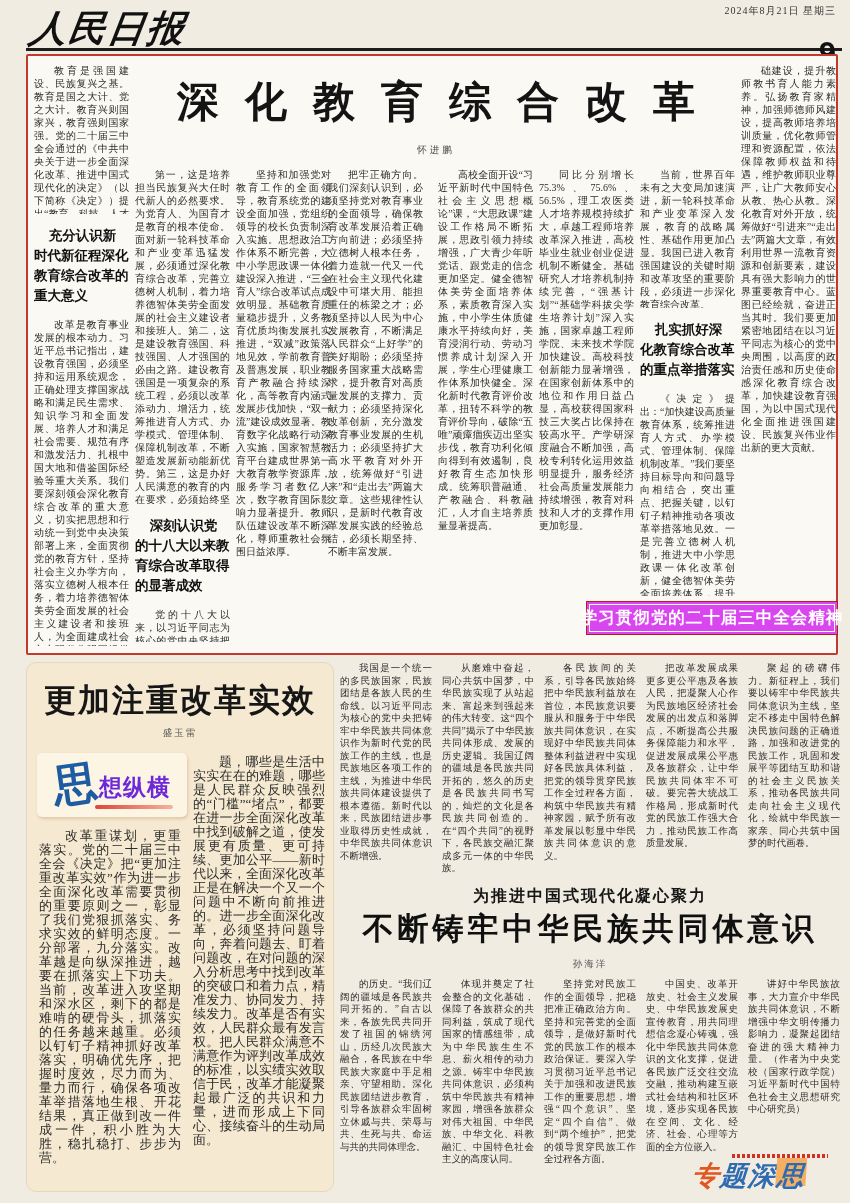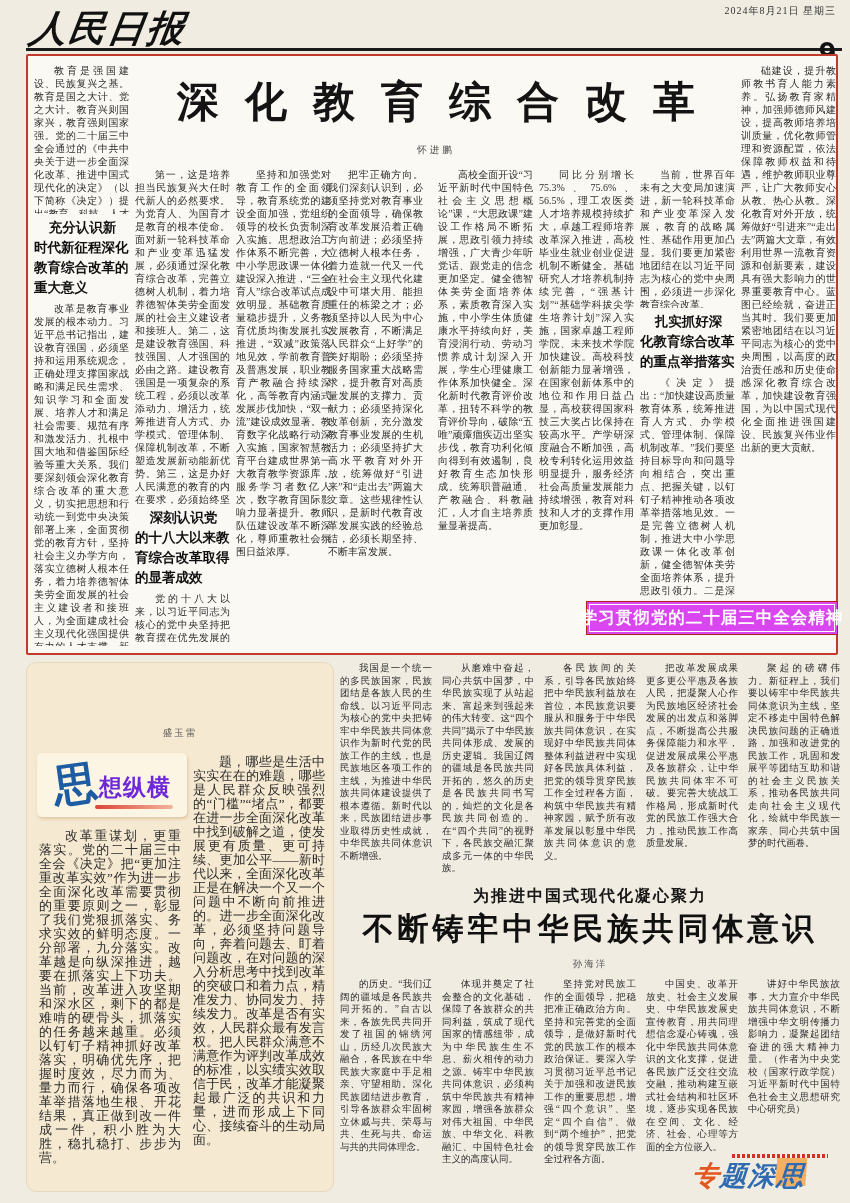--- a/index.html
+++ b/index.html
@@ -23,21 +23,21 @@
             letter-spacing:26px;padding-left:26px;white-space:nowrap;}
   .main-author{margin-top:14px;font-size:9.5px;color:#444;letter-spacing:3px;}
   .ncol{position:absolute;width:95px;overflow:hidden;font-size:10px;line-height:13px;text-align:justify;
         display:flex;flex-direction:column;color:#2c2c2c;}
   .ncol p{margin:0;text-indent:2em;}
   .fillp{flex:1 1 auto;overflow:hidden;}
   .hfix150{height:150px;flex:none;overflow:hidden;}
   .hfix336{height:336px;flex:none;overflow:hidden;}
   .hfix140{height:140px;flex:none;overflow:hidden;}
   .inhead{font-family:"Liberation Sans",sans-serif;font-size:13.5px;line-height:20px;font-weight:bold;
-          color:#111;margin:4px 0;text-indent:1.1em;text-align:left;flex:none;}
+          color:#111;margin:12px 0;text-indent:1.1em;text-align:left;flex:none;}
   .c1{left:6px;top:8px;height:582px;}
   .c2{left:107px;top:112px;height:474px;}
   .c3{left:208px;top:112px;height:474px;}
   .c4{left:300px;top:112px;height:474px;}
   .c5{left:410px;top:112px;height:474px;}
   .c6{left:511px;top:112px;height:428px;}
   .c7{left:612px;top:112px;height:428px;}
   .c8{left:713px;top:8px;height:532px;}
   .banner{position:absolute;left:558px;top:545px;width:252px;height:34px;background:#d946ef;
           border:1.5px solid #b2211a;box-sizing:border-box;display:flex;align-items:center;justify-content:center;}
@@ -127,35 +127,36 @@
 
     <div class="ncol c5">
       <p class="fillp">高校全面开设“习近平新时代中国特色社会主义思想概论”课，“大思政课”建设工作格局不断拓展，思政引领力持续增强，广大青少年听党话、跟党走的信念更加坚定。健全德智体美劳全面培养体系，素质教育深入实施，中小学生体质健康水平持续向好，美育浸润行动、劳动习惯养成计划深入开展，学生心理健康工作体系加快健全。深化新时代教育评价改革，扭转不科学的教育评价导向，破除“五唯”顽瘴痼疾迈出坚实步伐，教育功利化倾向得到有效遏制，良好教育生态加快形成。统筹职普融通、产教融合、科教融汇，人才自主培养质量显著提高。</p>
     </div>
 
     <div class="ncol c6">
       <p class="fillp">同比分别增长75.3%、75.6%、56.5%，理工农医类人才培养规模持续扩大，卓越工程师培养改革深入推进，高校毕业生就业创业促进机制不断健全。基础研究人才培养机制持续完善，“强基计划”“基础学科拔尖学生培养计划”深入实施，国家卓越工程师学院、未来技术学院加快建设。高校科技创新能力显著增强，在国家创新体系中的地位和作用日益凸显，高校获得国家科技三大奖占比保持在较高水平。产学研深度融合不断加强，高校专利转化运用效益明显提升，服务经济社会高质量发展能力持续增强，教育对科技和人才的支撑作用更加彰显。</p>
     </div>
 
     <div class="ncol c7">
-      <p class="hfix140">当前，世界百年未有之大变局加速演进，新一轮科技革命和产业变革深入发展，教育的战略属性、基础作用更加凸显。我们要更加紧密地团结在以习近平同志为核心的党中央周围，必须进一步深化教育综合改革。</p>
+      <p class="hfix140">当前，世界百年未有之大变局加速演进，新一轮科技革命和产业变革深入发展，教育的战略属性、基础作用更加凸显。我国已进入教育强国建设的关键时期和改革攻坚的重要阶段，必须进一步深化教育综合改革。</p>
       <div class="inhead">扎实抓好深化教育综合改革的重点举措落实</div>
       <p class="fillp">《决定》提出：“加快建设高质量教育体系，统筹推进育人方式、办学模式、管理体制、保障机制改革。”我们要坚持目标导向和问题导向相结合，突出重点、把握关键，以钉钉子精神推动各项改革举措落地见效。一是完善立德树人机制，推进大中小学思政课一体化改革创新，健全德智体美劳全面培养体系，提升思政引领力。二是深化考试招生制度改革，完善义务教育免试就近入学制度，构建引导学生全面发展的考试内容体系。三是完善拔尖创新人才发现和培养机制，着力加强创新能力培养。</p>
     </div>
 
     <div class="ncol c8">
       <p class="fillp">础建设，提升教师教书育人能力素养。弘扬教育家精神，加强师德师风建设，提高教师培养培训质量，优化教师管理和资源配置，依法保障教师权益和待遇，维护教师职业尊严，让广大教师安心从教、热心从教。深化教育对外开放，统筹做好“引进来”“走出去”两篇大文章，有效利用世界一流教育资源和创新要素，建设具有强大影响力的世界重要教育中心。蓝图已经绘就，奋进正当其时。我们要更加紧密地团结在以习近平同志为核心的党中央周围，以高度的政治责任感和历史使命感深化教育综合改革，加快建设教育强国，为以中国式现代化全面推进强国建设、民族复兴伟业作出新的更大贡献。</p>
     </div>
 
     <div class="banner">
       <div class="banner-inner">学习贯彻党的二十届三中全会精神</div>
     </div>
   </div>
 
   <div class="left-card">
+    <div class="lc-title">更加注重改革实效</div>
     <div class="lc-author">盛玉雷</div>
     <div class="lc-logo">
       <span class="lc-logo-si">思</span>
       <span class="lc-logo-rest">想纵横</span>
       <span class="lc-logo-bar"></span>
     </div>
     <div class="lcol lcol-a">
       <p>改革重谋划，更重落实。党的二十届三中全会《决定》把“更加注重改革实效”作为进一步全面深化改革需要贯彻的重要原则之一，彰显了我们党狠抓落实、务求实效的鲜明态度。一分部署，九分落实。改革越是向纵深推进，越要在抓落实上下功夫。当前，改革进入攻坚期和深水区，剩下的都是难啃的硬骨头，抓落实的任务越来越重。必须以钉钉子精神抓好改革落实，明确优先序，把握时度效，尽力而为、量力而行，确保各项改革举措落地生根、开花结果，真正做到改一件成一件，积小胜为大胜，稳扎稳打、步步为营。</p>
     </div>
     <div class="lcol lcol-b">

